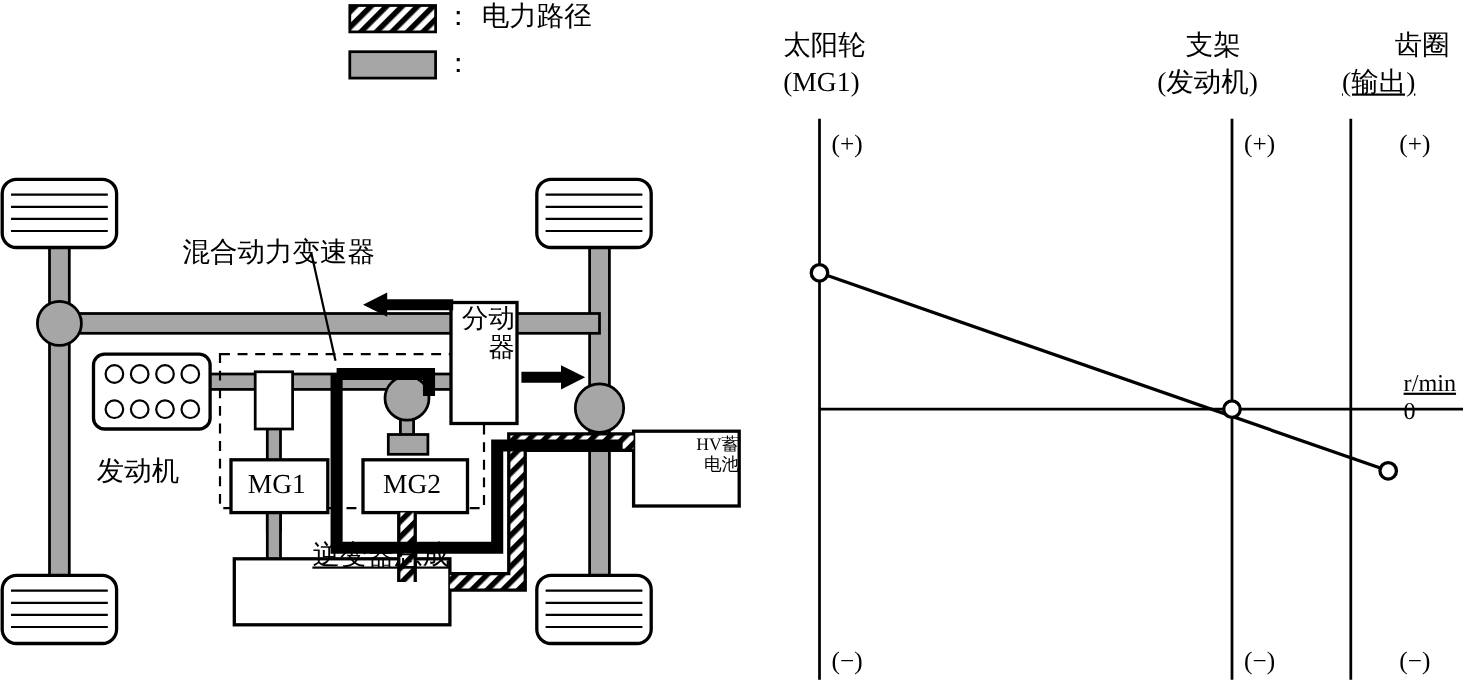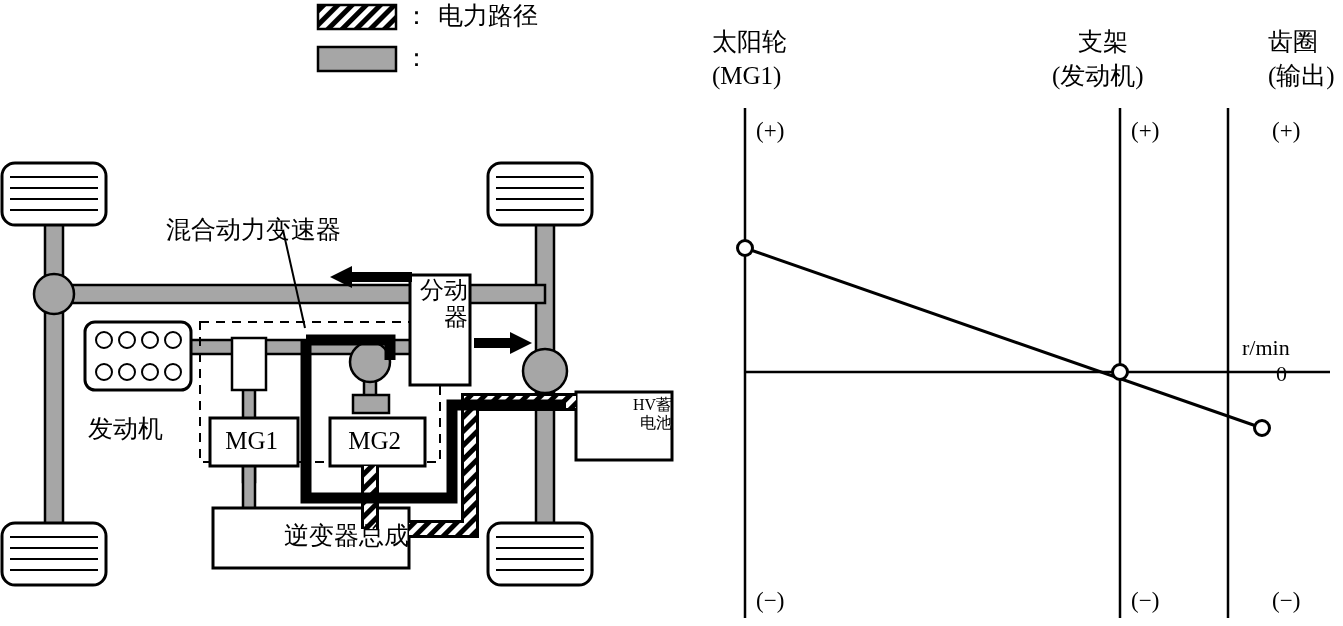--- a/index.html
+++ b/index.html
@@ -178,34 +178,34 @@
   <div class="lbl legend-text" style="left:404px; top:2px;">：</div>
   <div class="lbl legend-text" style="left:438px; top:2px;">电力路径</div>
   <div class="lbl legend-text" style="left:404px; top:44px;">：</div>
 
   <div class="lbl cap" style="left:166px; top:216px;">混合动力变速器</div>
   <div class="lbl cap" style="left:88px; top:415px;">发动机</div>
   <div class="lbl box-text" style="left:210px; top:427px; width:68px;">MG1</div>
   <div class="lbl box-text" style="left:330px; top:427px; width:71px;">MG2</div>
   <div class="lbl box-text" style="left:412px; top:277px; width:56px; font-size:24px;">分动
 器</div>
-  <div class="lbl box-text" style="left:213px; top:522px; width:196px;">逆变器总成</div>
+  <div class="lbl box-text" style="left:213px; top:492px; width:196px;text-decoration:underline;">逆变器总成</div>
   <div class="lbl box-text" style="left:576px; top:396px; width:96px; font-size:16px;">HV蓄
 电池</div>
 
   <div class="lbl axis-head" style="left:712px; top:28px;">太阳轮</div>
   <div class="lbl axis-head" style="left:712px; top:62px;">(MG1)</div>
   <div class="lbl axis-head" style="left:1078px; top:28px;">支架</div>
   <div class="lbl axis-head" style="left:1052px; top:62px;">(发动机)</div>
   <div class="lbl axis-head" style="left:1268px; top:28px;">齿圈</div>
-  <div class="lbl axis-head" style="left:1268px; top:62px;">(输出)</div>
+  <div class="lbl axis-head" style="left:1220px; top:62px;text-decoration:underline;">(输出)</div>
 
   <div class="lbl sign" style="left:756px; top:118px;">(+)</div>
   <div class="lbl sign" style="left:1131px; top:118px;">(+)</div>
   <div class="lbl sign" style="left:1272px; top:118px;">(+)</div>
   <div class="lbl sign" style="left:756px; top:588px;">(−)</div>
   <div class="lbl sign" style="left:1131px; top:588px;">(−)</div>
   <div class="lbl sign" style="left:1272px; top:588px;">(−)</div>
 
-  <div class="lbl unit" style="left:1242px; top:336px;">r/min</div>
+  <div class="lbl unit" style="left:1276px; top:336px;text-decoration:underline;">r/min</div>
   <div class="lbl unit" style="left:1276px; top:362px;">0</div>
 
 </div>
 
 </body></html>

